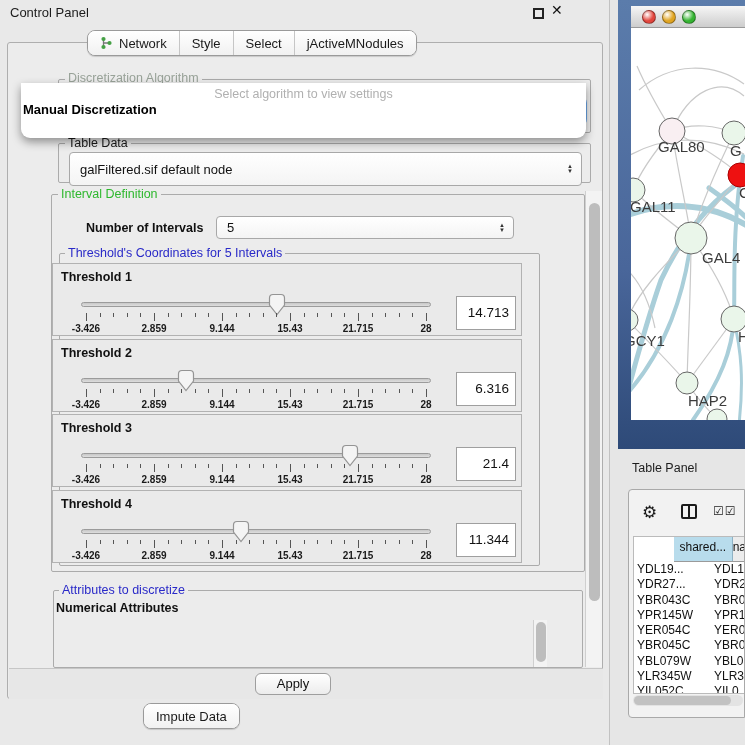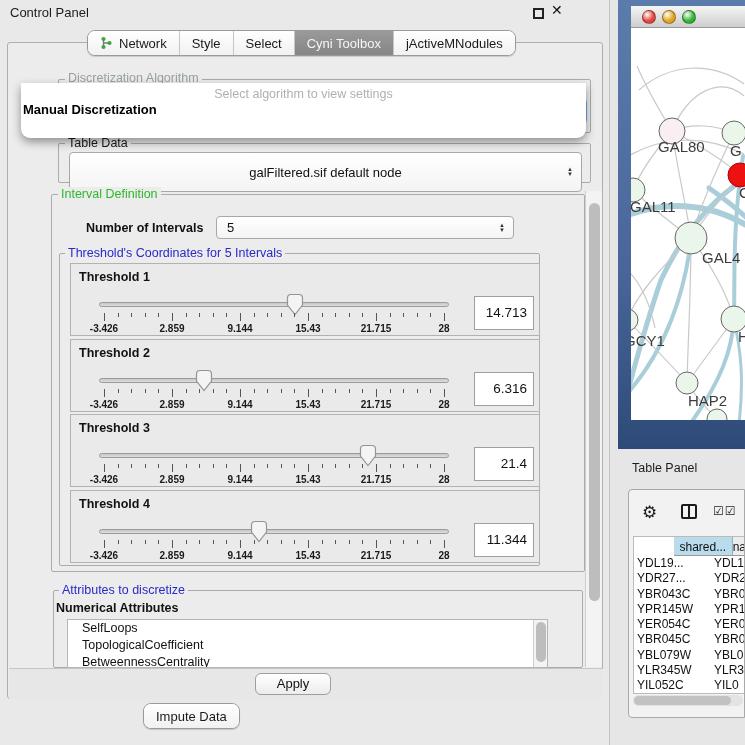--- a/index.html
+++ b/index.html
@@ -32,21 +32,21 @@
   .combo .arrows { position:absolute; right:8px; top:50%; transform:translateY(-50%); display:flex; flex-direction:column; font-size:6px; color:#333; line-height:5px; }
   .combo.focus-ring { box-shadow:0 0 0 3px #6aa6e8; }
 
   
   #algo-popup { position:absolute; left:13px; top:82px; width:565px; height:55px; background:#ffffff; border-radius:0 0 9px 9px; box-shadow:0 4px 10px rgba(0,0,0,0.4); z-index:10; overflow:hidden; }
   #algo-popup .ph { margin-top:4px; text-align:center; font-size:12.5px; color:#b0b0b0; }
   #algo-popup .opt { font-size:13px; color:#000; padding:1px 2px; }
   #algo-popup .opt.bold { font-weight:bold; }
 
   
-  .thr-row { position:absolute; left:62px; width:470px; height:73px; border:1px solid #b2b2b2; background:#eaeaea; }
+  .thr-row { position:absolute; left:44px; width:470px; height:73px; border:1px solid #b2b2b2; background:#eaeaea; }
   .thr-label { position:absolute; left:8px; top:6px; font-size:12.5px; font-weight:bold; color:#111; }
   .thr-track { position:absolute; left:28px; top:38px; width:350px; height:5px; border:1px solid #9b9b9b; border-radius:3px; background:linear-gradient(#c7c7c7,#dedede); }
   .thr-thumb { position:absolute; top:29px; width:18px; height:23px; }
   .ticks { position:absolute; left:0; top:49px; width:470px; height:10px; }
   .tick { position:absolute; top:0; width:1px; background:#555; }
   .tick.major { height:8px; }
   .tick.minor { height:4px; }
   .tick-labels { position:absolute; left:0; top:59px; width:470px; height:12px; }
   .tick-lab { position:absolute; transform:translateX(-50%); font-size:10px; font-weight:600; color:#1a1a1a; white-space:nowrap; }
   .thr-value { position:absolute; left:403px; top:32px; width:60px; height:34px; background:#fff; border:1px solid #9f9f9f; font-size:13.5px; color:#111; text-align:right; line-height:32px; padding-right:6px; }
@@ -69,21 +69,21 @@
 
   
   #tp-title { position:absolute; left:632px; top:461px; font-size:12.5px; color:#1c1c1c; }
   #table-panel { position:absolute; left:628px; top:489px; width:117px; height:229px; background:#f2f2f2; border:1px solid #a9a9a9; border-radius:4px 0 0 4px; overflow:hidden; }
   #tp-toolbar { position:absolute; left:0; top:0; width:117px; height:44px; }
   .gear { position:absolute; left:13px; top:12px; font-size:17px; color:#1a1a1a; }
   .split-ico { position:absolute; left:52px; top:14px; width:16px; height:15px; border:2px solid #1a1a1a; border-radius:2px; }
   .split-ico::after { content:""; position:absolute; left:50%; top:0; width:2px; height:100%; background:#1a1a1a; transform:translateX(-50%); }
   .cks { position:absolute; left:84px; top:14px; font-size:12px; color:#222; letter-spacing:1px; }
   #tp-table { position:absolute; left:4px; top:46px; width:113px; height:158px; background:#fff; border:1px solid #bbb; border-right:none; overflow:hidden; }
-  .tp-head { display:flex; height:19px; border-bottom:1px solid #9a9a9a;margin-left:40px; }
+  .tp-head { display:flex; height:25px; border-bottom:1px solid #9a9a9a;margin-left:40px; }
   .tp-hc1 { width:76px; background:#b8dcec; border-right:1px solid #8fb2c4; font-size:12px; color:#111; text-align:center; line-height:20px; }
   .tp-hc2 { flex:1; background:#ececec; font-size:12px; color:#111; text-align:center; line-height:20px; }
   .tp-row { display:flex; height:15.3px; font-size:12px; color:#111; }
   .tp-c1 { width:76px; padding-left:3px; white-space:nowrap; overflow:hidden; }
   .tp-c2 { flex:1; padding-left:4px; white-space:nowrap; overflow:hidden; }
   #tp-hscroll { position:absolute; left:4px; top:205px; width:110px; height:11px; background:#e3e3e3; border-radius:6px; }
   #tp-hthumb { position:absolute; left:1px; top:1px; width:97px; height:9px; background:#c2c2c2; border-radius:5px; }
 </style>
 </head>
 <body>
@@ -105,39 +105,36 @@
             <circle cx="9.5" cy="7" r="2.1" fill="#45a045"></circle>
           </svg>
           <span>Network</span>
         </div>
         <div class="seg">
           <span>Style</span>
         </div>
         <div class="seg">
           <span>Select</span>
         </div>
-        <div class="seg selected">
-          <span>Cyni Toolbox</span>
-        </div>
         <div class="seg">
           <span>jActiveMNodules</span>
         </div>
       </div>
 
     <div id="content-card">
 
       <div class="group-box" style="left:50px; top:36px; width:533px; height:54px;"></div>
       <div class="group-label gray-label" style="left:57px; top:28px;">Discretization Algorithm</div>
       <div class="combo focus-ring" style="left:62px; top:56px; width:514px; height:24px;">
           <span class="arrows">▲<br>▼</span>
         </div>
 
       <div class="group-box" style="left:50px; top:100px; width:533px; height:40px;"></div>
       <div class="group-label" style="left:57px; top:93px; color:#1a1a1a;">Table Data</div>
-      <div class="combo" style="left:61px; top:109px; width:513px; height:40px;justify-content:center;">
+      <div class="combo" style="left:61px; top:109px; width:513px; height:34px;">
         <span>galFiltered.sif default node</span>
         <span class="arrows">▲<br>▼</span>
       </div>
 
       <div id="algo-popup" style="top:40px;">
         <div class="ph">Select algorithm to view settings</div>
         <div class="opt bold">Manual Discretization</div>
       </div>
 
       <div class="group-box" style="left:43px; top:151px; width:534px; height:378px;"></div>
@@ -327,25 +324,20 @@
               <div class="tick-lab" style="left:305px">21.715</div>
               <div class="tick-lab" style="left:373px">28</div>
             </div>
             <div class="thr-value">11.344</div>
           </div>
         </div>
 
       <div class="group-box" style="left:45px; top:547px; width:530px; height:78px;"></div>
       <div class="group-label blue" style="left:51px; top:540px;">Attributes to discretize</div>
       <div style="position:absolute; left:48px; top:558px; font-size:12.5px; font-weight:bold; color:#111;">Numerical Attributes</div>
-      <div id="attr-list" style="left:59px; top:576px; width:481px; height:49px;">
-          <div class="item">SelfLoops</div>
-          <div class="item">TopologicalCoefficient</div>
-          <div class="item">BetweennessCentrality</div>
-        </div>
       <div class="vscroll" style="left:525px; top:577px; width:14px; height:47px;">
         <div class="vthumb" style="left:2px; top:2px; width:10px; height:40px;"></div>
       </div>
 
       <div class="vscroll" style="left:577px; top:148px; width:17px; height:476px;">
         <div class="vthumb" style="left:3px; top:12px; width:11px; height:398px;"></div>
       </div>
 
       <div id="apply-bar">
         <div id="apply-btn">Apply</div>

